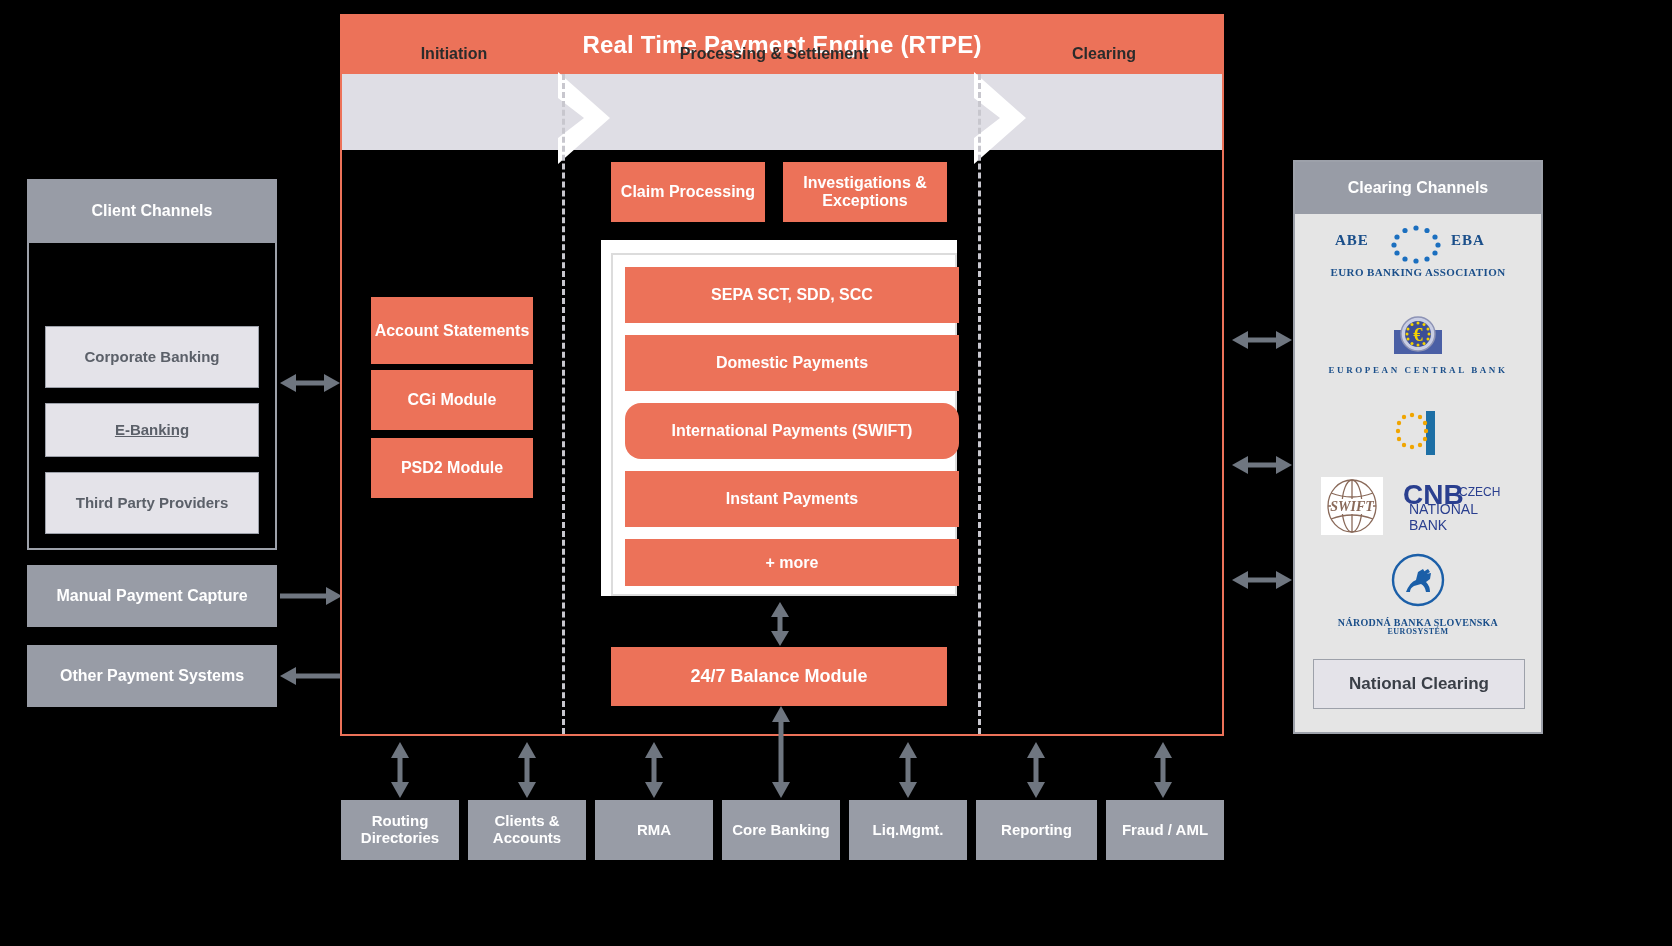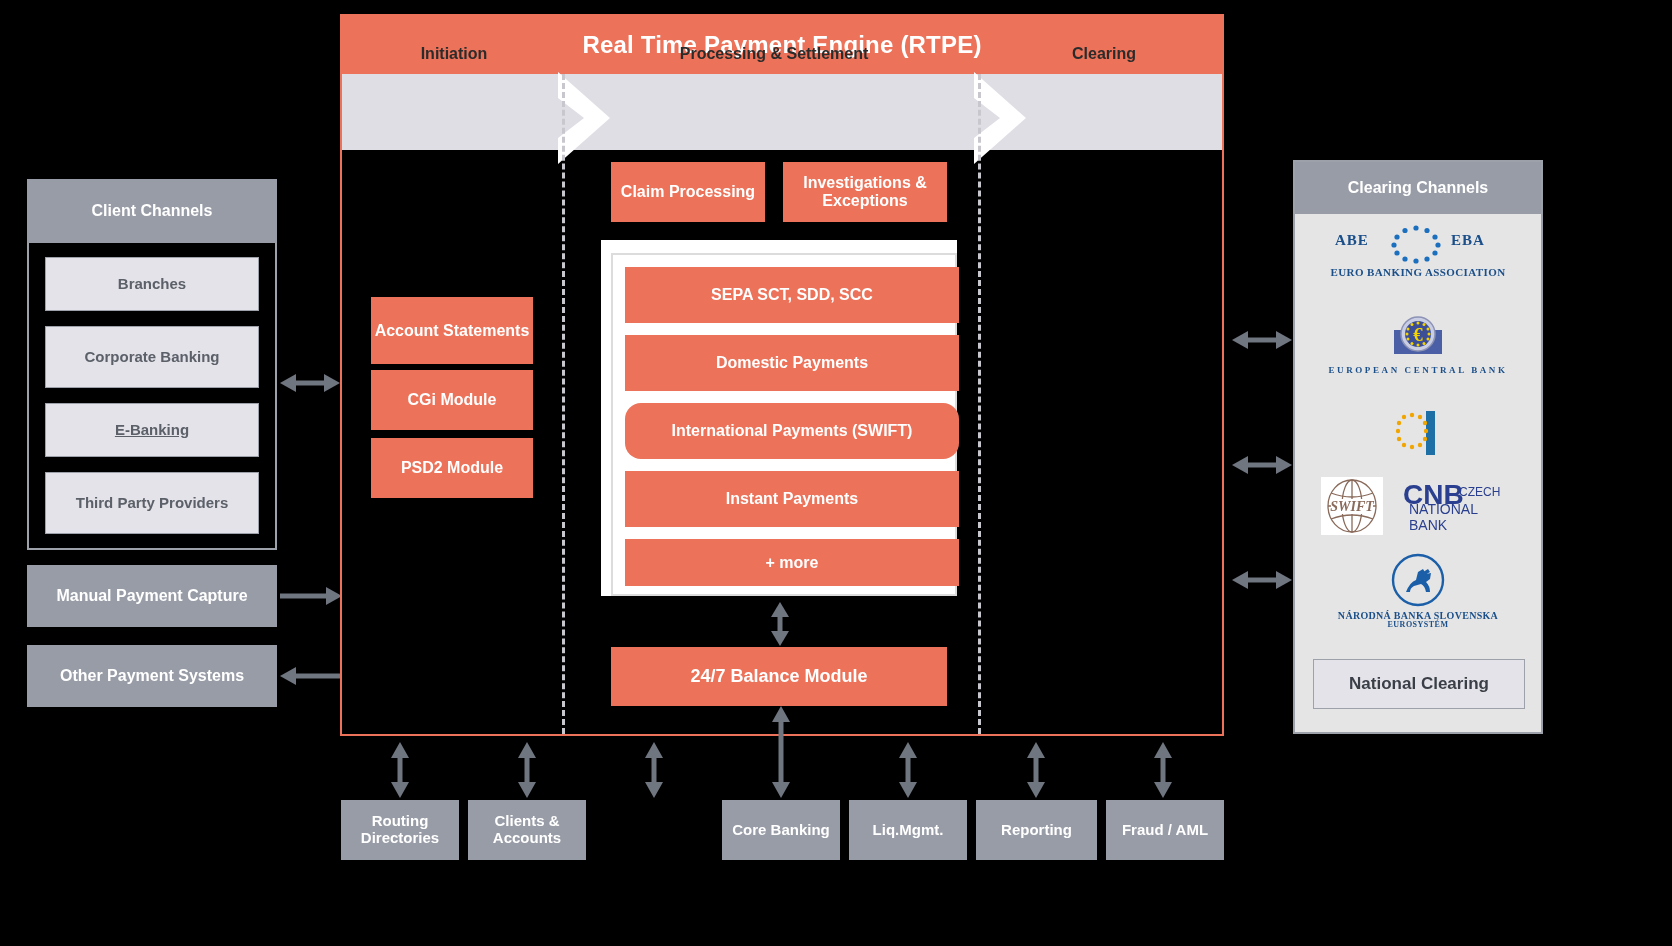--- a/index.html
+++ b/index.html
@@ -109,21 +109,20 @@
   .eba-text { color:#1B4F8A; font-family:"Liberation Serif", serif; font-weight:bold; }
 </style>
 </head>
 <body>
 
 <div class="stage">
 
   <div id="client-channels">
     <div id="cc-header" class="ctr">Client Channels</div>
     <div id="cc-body">
-      <div class="lbox cc-item ctr" style="top:14px;height:54px;">Branches</div>
       <div class="lbox cc-item ctr" style="top:83px;height:62px;">Corporate Banking</div>
       <div class="lbox cc-item ctr" style="top:160px;height:54px;text-decoration:underline;">E-Banking</div>
       <div class="lbox cc-item ctr" style="top:229px;height:62px;">Third Party Providers</div>
     </div>
   </div>
 
   <div class="gbox ctr" style="left:27px; top:565px; width:250px; height:62px; font-size:16px;">Manual Payment Capture</div>
 
   <div class="gbox ctr" style="left:27px; top:645px; width:250px; height:62px; font-size:16px;">Other Payment Systems</div>
 
@@ -286,21 +285,21 @@
         </div>
       </div>
     </div>
 
     <div class="logo-slot" style="top:390px; height:82px;">
       <svg style="display:block; margin:0 auto; width:56px; height:56px;" viewBox="0 0 56 56">
         <circle cx="28" cy="28" r="25" fill="none" stroke="#1B5FA8" stroke-width="2.4"></circle>
         <path d="M16 40 Q20 30 26 28 L28 20 L33 17 L36 22 L41 21 L40 27 L36 30 Q40 34 40 40 L36 40 Q35 34 31 32 L24 34 Q20 36 20 40 Z" fill="#1B5FA8"></path>
         <path d="M30 22 l8 -5 l2 3 l-8 5 z" fill="#1B5FA8"></path>
       </svg>
-      <div class="eba-text ctr" style="width:246px; font-size:10px; letter-spacing:.3px; margin-top:2px;">NÁRODNÁ BANKA SLOVENSKA</div>
+      <div class="eba-text ctr" style="width:246px; font-size:10px; letter-spacing:.3px; margin-top:9px;">NÁRODNÁ BANKA SLOVENSKA</div>
       <div class="eba-text ctr" style="width:246px; font-size:8px; letter-spacing:.5px;">EUROSYSTÉM</div>
     </div>
 
     <div class="lbox ctr" style="left:18px; top:497px; width:212px; height:50px; font-size:17px; color:#3A3F47;">National Clearing</div>
   </div>
 
   <svg class="arrow" style="left:1232px; top:325px; width:60px; height:30px;" viewBox="0 0 60 30">
     <line x1="14" y1="15" x2="46" y2="15" stroke="#6F7680" stroke-width="5"></line>
     <polygon points="0,15 16,6 16,24" fill="#6F7680"></polygon>
     <polygon points="60,15 44,6 44,24" fill="#6F7680"></polygon>
@@ -347,18 +346,19 @@
       <polygon points="15,56 6,40 24,40" fill="#6F7680"></polygon>
   </svg>
   <svg class="arrow" style="left:1148px; top:742px; width:30px; height:56px;" viewBox="0 0 30 56">
     <line x1="15" y1="11" x2="15" y2="45" stroke="#6F7680" stroke-width="5"></line>
     <polygon points="15,0 6,16 24,16" fill="#6F7680"></polygon>
       <polygon points="15,56 6,40 24,40" fill="#6F7680"></polygon>
   </svg>
 
   <div class="svc ctr" style="left:341px; width:118px;">Routing Directories</div>
   <div class="svc ctr" style="left:468px; width:118px;">Clients &amp; Accounts</div>
+  <div class="svc ctr" style="left:595px; width:118px;">RMA</div>
   <div class="svc ctr" style="left:722px; width:118px;">Core Banking</div>
   <div class="svc ctr" style="left:849px; width:118px;">Liq.Mgmt.</div>
   <div class="svc ctr" style="left:976px; width:121px;">Reporting</div>
   <div class="svc ctr" style="left:1106px; width:118px;">Fraud / AML</div>
 
 </div>
 
 </body></html>

